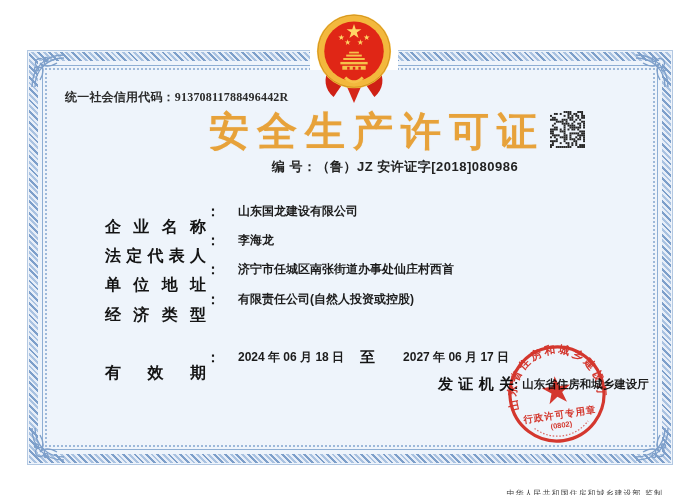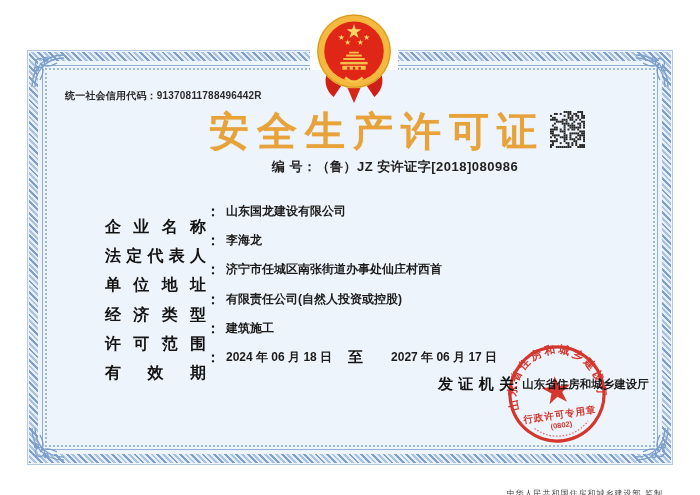--- a/index.html
+++ b/index.html
@@ -18,35 +18,35 @@
   .corner.tl{left:2px;top:2px;}
   .corner.tr{right:2px;top:2px;transform:rotate(90deg);}
   .corner.br{right:2px;bottom:2px;transform:rotate(180deg);}
   .corner.bl{left:2px;bottom:2px;transform:rotate(270deg);}
 
   
   .emblem-patch{position:absolute;left:310px;top:48px;width:88px;height:22px;background:#ffffff;}
   .emblem{position:absolute;left:315px;top:12px;width:78px;height:94px;}
 
   
-  .credit{position:absolute;left:65px;top:89px;font-size:10px;font-weight:bold;color:#2b2b2b;letter-spacing:.2px;}
+  .credit{position:absolute;left:65px;top:89px;font-size:12px;font-weight:bold;color:#2b2b2b;letter-spacing:.2px;font-family:Liberation Serif, serif;}
   .title{position:absolute;left:27px;top:104px;width:692px;text-align:center;
          font-size:40px;font-weight:bold;color:#e7a23a;letter-spacing:8px;padding-left:8px;box-sizing:border-box;
          text-shadow:0 0 1px rgba(231,162,58,.4);}
   .qr{position:absolute;left:550px;top:111px;width:35px;height:37px;}
   .qr svg{display:block;}
   .serial{position:absolute;left:27px;top:158px;width:646px;text-align:center;
           font-size:13px;font-weight:bold;color:#222;letter-spacing:.5px;padding-left:45px;}
 
   
   .row{position:absolute;left:105px;white-space:nowrap;color:#141414;}
   .row .lab{display:inline-block;width:101px;font-size:16px;font-weight:bold;
             text-align:justify;text-align-last:justify;text-justify:inter-character;vertical-align:middle;margin-top:32px;}
   .row .col{font-size:14px;font-weight:bold;vertical-align:middle;}
-  .row .val{font-size:12px;font-weight:bold;margin-left:6px;vertical-align:middle;color:#1c1c1c;}
+  .row .val{font-size:12px;font-weight:bold;margin-left:18px;vertical-align:middle;color:#1c1c1c;}
   .row .sep{font-size:15px;font-weight:bold;margin-left:16px;vertical-align:middle;}
   .row .val2{font-size:12px;font-weight:bold;margin-left:28px;vertical-align:middle;color:#1c1c1c;}
 
   
   .issue-row{position:absolute;left:438px;white-space:nowrap;color:#141414;}
   .issue-row .lab{display:inline-block;width:76px;font-size:15px;font-weight:bold;
                   text-align:justify;text-align-last:justify;text-justify:inter-character;vertical-align:middle;}
   .issue-row .col{font-size:13px;font-weight:bold;vertical-align:middle;}
   .issue-row .val{font-size:11.5px;font-weight:bold;margin-left:4px;vertical-align:middle;color:#1c1c1c;}
 
@@ -323,23 +323,20 @@
   </div>
   <div class="row" style="top:243px">
     <span class="lab">单位地址</span><span class="col">：</span><span class="val">济宁市任城区南张街道办事处仙庄村西首</span>
   </div>
   <div class="row" style="top:214px">
     <span class="lab">法定代表人</span><span class="col">：</span><span class="val">李海龙</span>
   </div>
   <div class="row" style="top:273px">
     <span class="lab">经济类型</span><span class="col">：</span><span class="val">有限责任公司(自然人投资或控股)</span>
   </div>
-  <div class="row" style="top:302px">
-    <span class="lab">许可范围</span><span class="col">：</span><span class="val">建筑施工</span>
-  </div>
   <div class="row" style="top:331px">
     <span class="lab">有效期</span><span class="col">：</span><span class="val">2024 年 06 月 18 日</span><span class="sep">至</span><span class="val2">2027 年 06 月 17 日</span>
   </div>
 
   <div class="issue-row" style="top:375px">
     <span class="lab">发证机关</span><span class="col">:</span><span class="val">山东省住房和城乡建设厅</span>
   </div>
 
   <svg class="seal" viewBox="0 0 110 110">
     <g transform="rotate(-8 55 55)" fill="#e02317">

